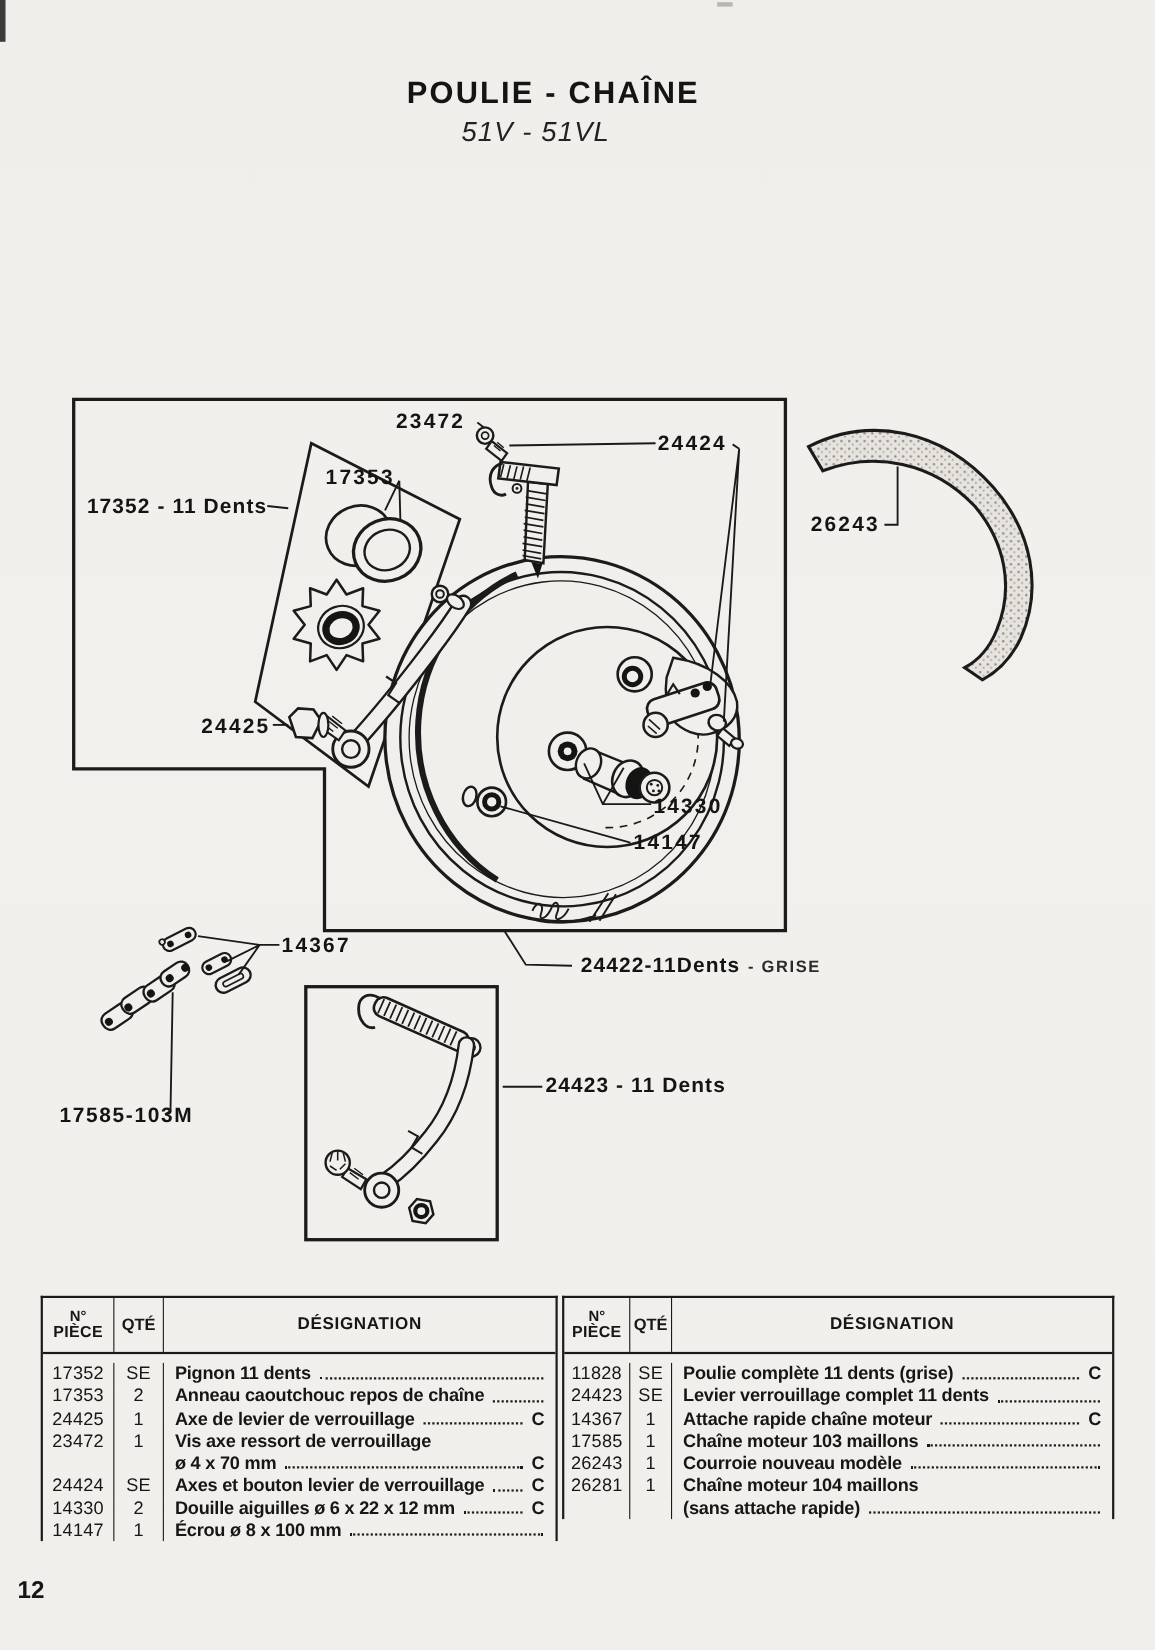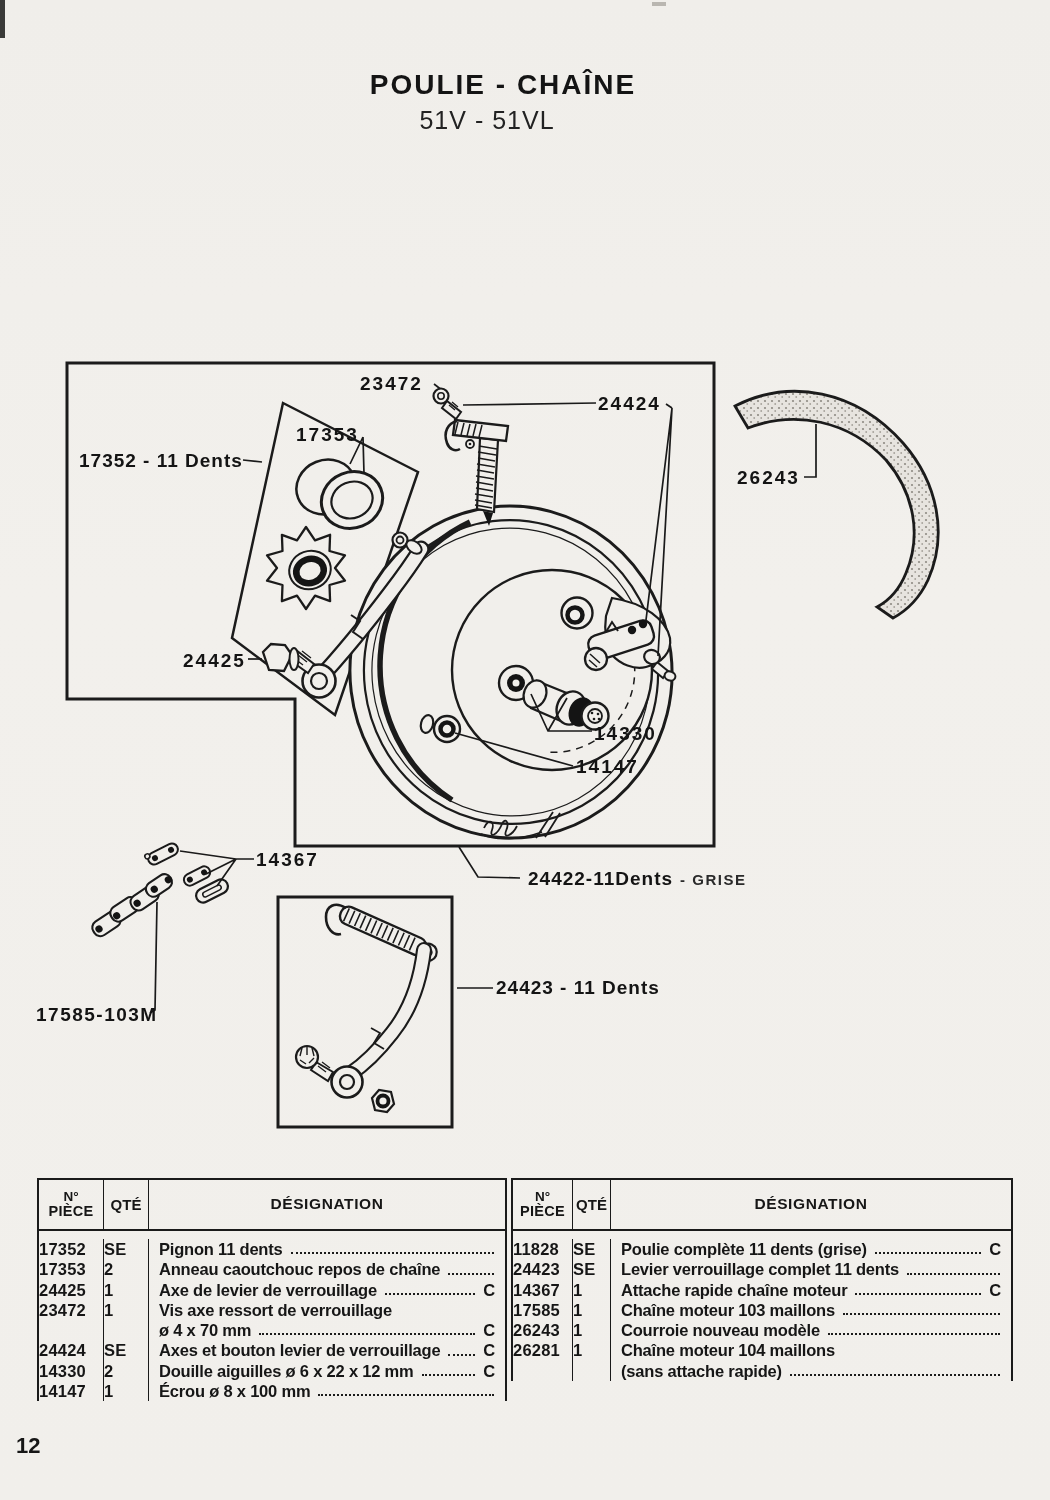--- a/index.html
+++ b/index.html
@@ -10,21 +10,21 @@
     color:#161616;
   }
   #paper-shade{position:absolute;inset:0;
     background:linear-gradient(180deg,#f0eeea 0%,#f2f0ec 40%,#f1efeb 100%);}
   #corner-sliver{position:absolute;left:0;top:0;width:5px;height:38px;background:#3a3a38;}
   #svg-art{position:absolute;left:0;top:0;}
 
   .page-title{position:absolute;left:12px;top:69px;width:982px;text-align:center;
     font-size:28px;font-weight:700;letter-spacing:2px;color:#141414;}
   .page-subtitle{position:absolute;left:0;top:106px;width:974px;text-align:center;
-    font-size:25px;font-weight:400;letter-spacing:1px;color:#222;}
+    font-size:25px;font-weight:400;letter-spacing:1px;color:#222;font-style:italic;}
   .page-number{position:absolute;left:16px;top:1433px;font-size:22px;font-weight:700;}
 
   .plabel{position:absolute;font-weight:700;font-size:19px;letter-spacing:2px;
     white-space:nowrap;color:#141414;}
   .plabel.wide{letter-spacing:1px;}
   .label-24422{display:flex;align-items:baseline;gap:7px;}
   .label-24422 .suffix{font-size:15px;font-weight:700;letter-spacing:1.5px;color:#2a2a2a;}
 
   
   #parts-table{position:absolute;left:37px;top:1178px;width:977px;height:227px;}
@@ -37,21 +37,21 @@
   .ptable.right .phead, .ptable.right .prow{grid-template-columns:60px 38px 1fr;}
   .hcell{display:flex;flex-direction:column;align-items:center;justify-content:center;
     font-weight:700;line-height:1.05;}
   .hcell.piece .no{font-size:13.5px;}
   .hcell.piece .pi{font-size:14.5px;letter-spacing:0.3px;}
   .hcell.qty{font-size:15px;}
   .hcell.desig{font-size:15.5px;letter-spacing:0.6px;}
   .bdr{border-right:1.7px solid #1a1a1a;}
   .pbody{padding-top:8px;display:grid;}
   .prow{display:grid;height:20.3px;line-height:20.3px;}
-  .pcell,.qcell{text-align:left;font-weight:700;font-size:16.5px;letter-spacing:0.2px;}
+  .pcell,.qcell{text-align:center;font-weight:400;font-size:16.5px;letter-spacing:0.2px;}
   .dcell{display:flex;align-items:flex-end;padding:0 10px;font-weight:700;
     font-size:16.5px;letter-spacing:-0.2px;overflow:hidden;}
   .dtext{white-space:pre;}
   .dlead{flex:1;min-width:5px;border-bottom:2.5px dotted #1b1b1b;margin:0 1px 5px 8px;}
   .dc{margin-left:6px;width:13px;text-align:right;}
 </style>
 </head>
 <body>
 
 <div id="paper-shade"></div>
@@ -250,21 +250,21 @@
 <div>
   <div class="plabel" style="left:360px;top:373px">23472</div>
   <div class="plabel" style="left:598px;top:393px">24424</div>
   <div class="plabel" style="left:296px;top:424px">17353</div>
   <div class="plabel wide" style="left:79px;top:450px">17352 - 11 Dents</div>
   <div class="plabel" style="left:737px;top:467px">26243</div>
   <div class="plabel" style="left:183px;top:650px">24425</div>
   <div class="plabel" style="left:594px;top:723px">14330</div>
   <div class="plabel" style="left:576px;top:756px">14147</div>
   <div class="plabel" style="left:256px;top:849px">14367</div>
-  <div class="plabel wide" style="left:36px;top:1004px;letter-spacing:1.5px">17585-103M</div>
+  <div class="plabel wide" style="left:54px;top:1004px;letter-spacing:1.5px">17585-103M</div>
   <div class="plabel wide label-24422" style="left:528px;top:868px">
     <span>24422-11Dents</span>
     <span class="suffix">- GRISE</span>
   </div>
   <div class="plabel wide" style="left:496px;top:977px">24423 - 11 Dents</div>
 </div>
 
 <div id="parts-table">
   <div class="ptable left">
     <div class="phead">

